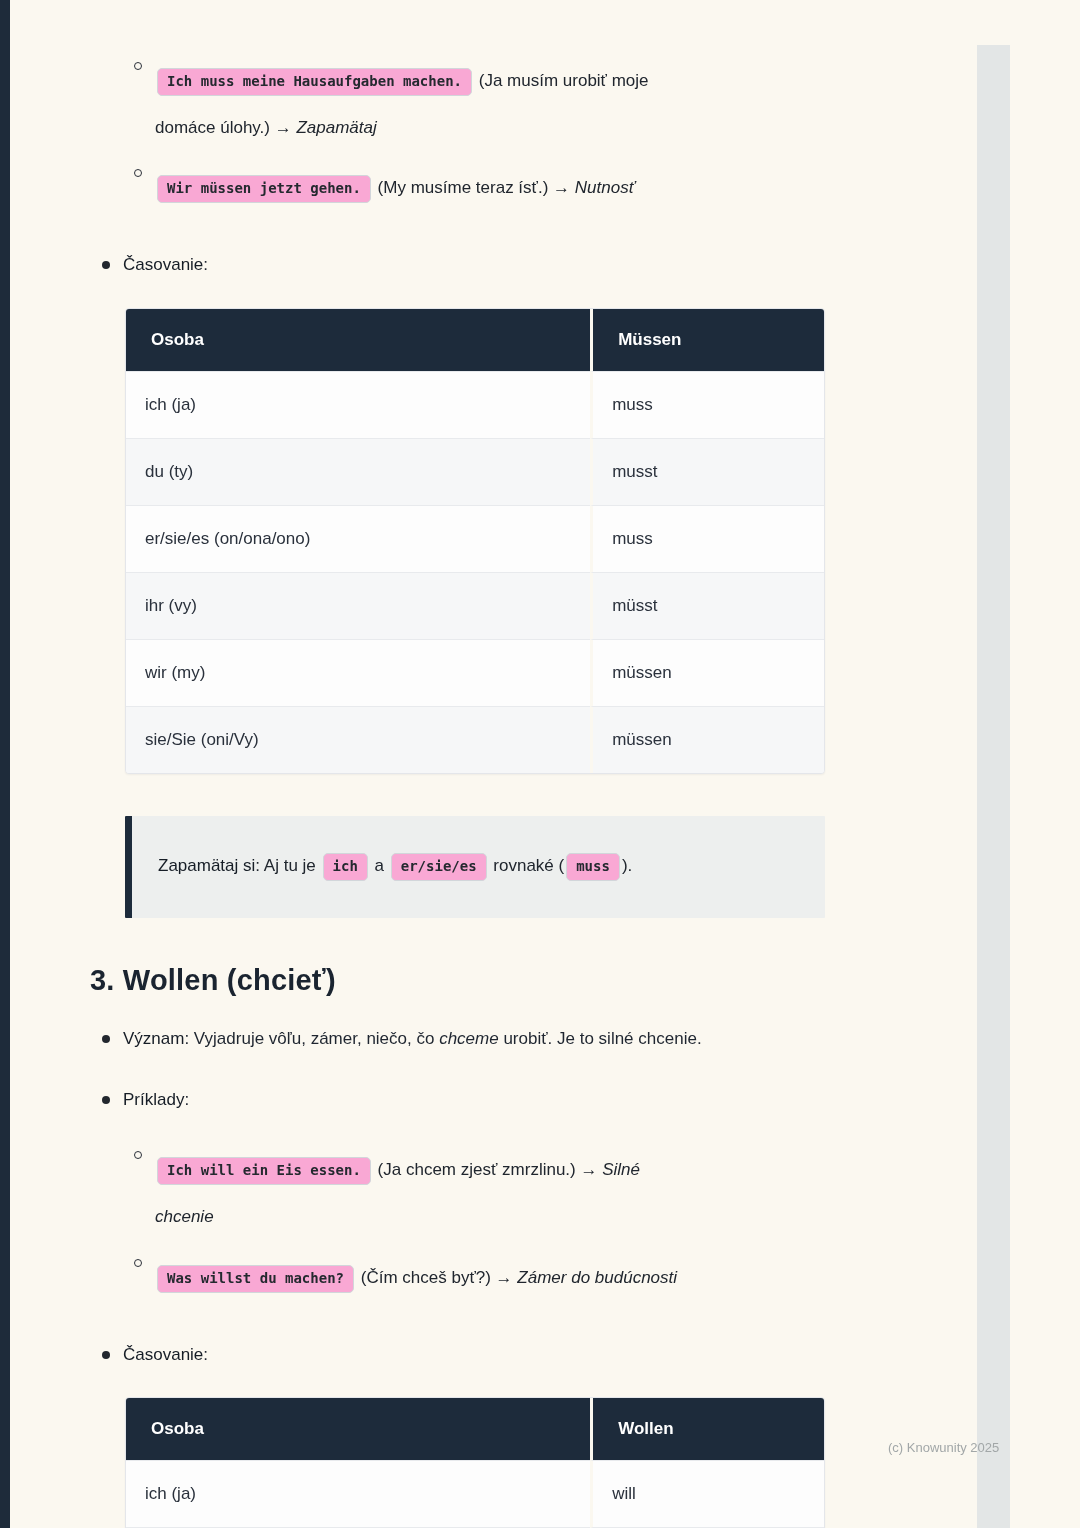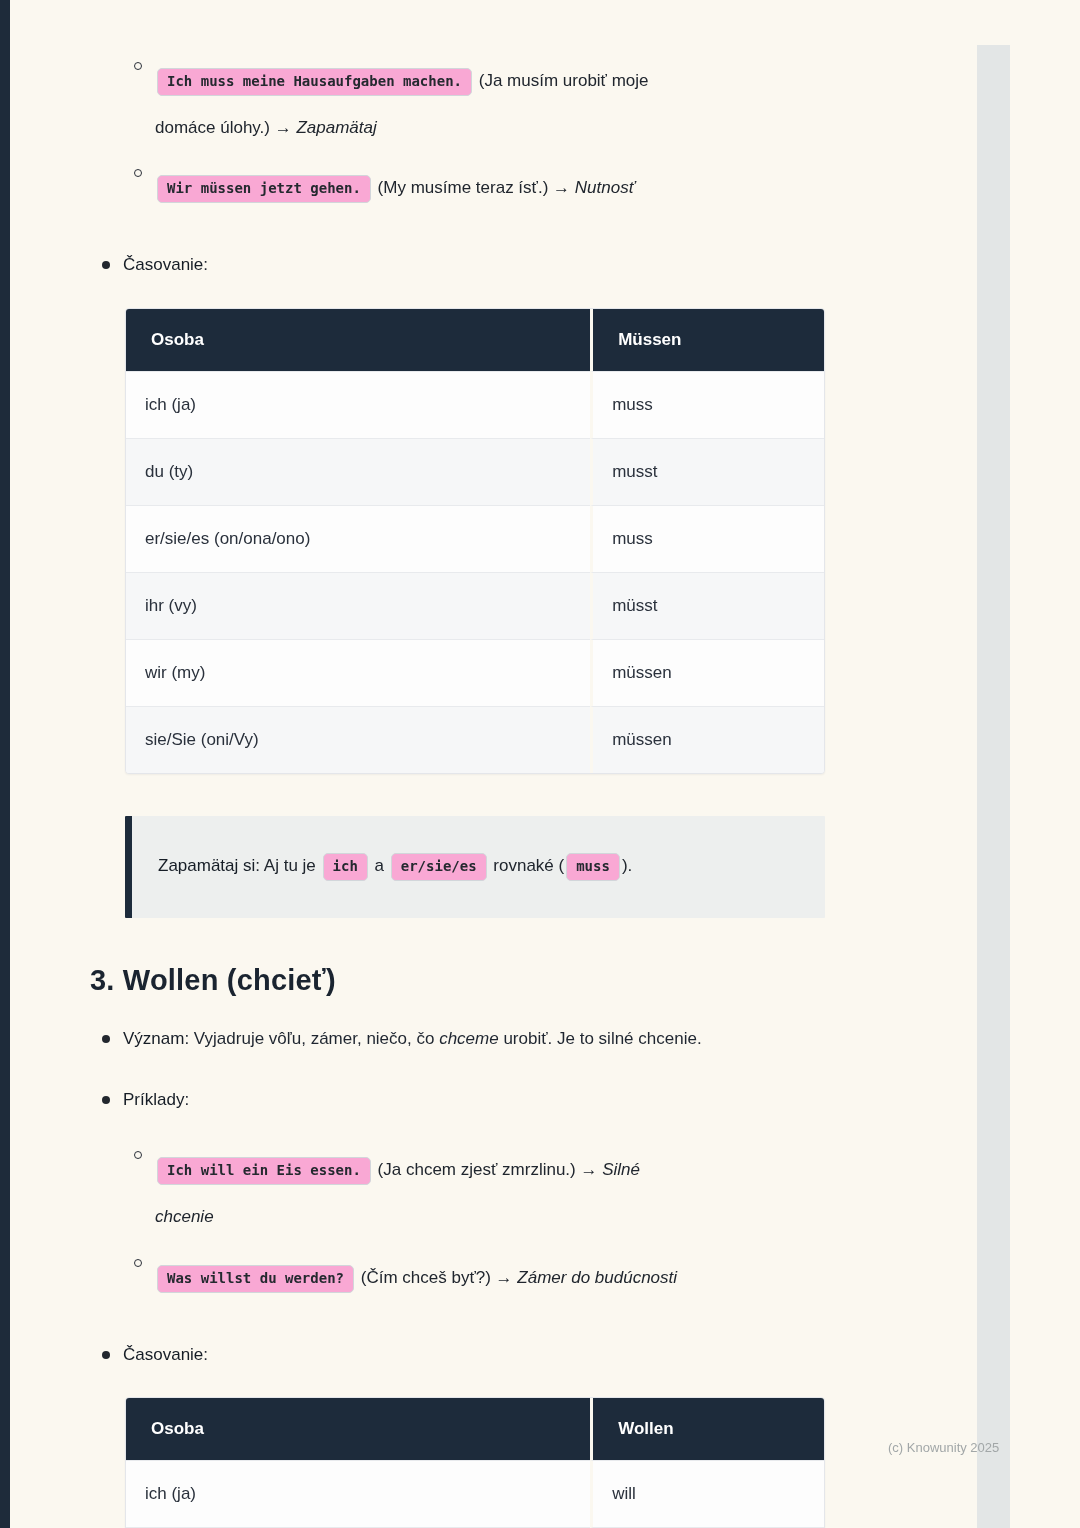--- a/index.html
+++ b/index.html
@@ -159,21 +159,21 @@
     <div class="main-text"><strong>Príklady</strong><span>:</span></div>
   </div>
 
   <div class="sub-item" style="margin-top:26px">
     <span class="sub-marker"></span>
     <div class="sub-content"><code class="chip">Ich will ein Eis essen.</code> <span>(Ja chcem zjesť zmrzlinu.)</span> <span>→</span> <em>Silné chcenie</em></div>
   </div>
 
   <div class="sub-item">
     <span class="sub-marker"></span>
-    <div class="sub-content"><code class="chip">Was willst du werden?</code> <span>(Čím chceš byť?)</span> <span>→</span> <em>Zámer do budúcnosti</em></div>
+    <div class="sub-content"><code class="chip">Was willst du machen?</code> <span>(Čím chceš byť?)</span> <span>→</span> <em>Zámer do budúcnosti</em></div>
   </div>
 
   <div class="main-item">
     <span class="main-marker"></span>
     <div class="main-text"><strong>Časovanie</strong><span>:</span></div>
   </div>
 
   <table class="conj-table">
     <colgroup>
         <col class="c1">

